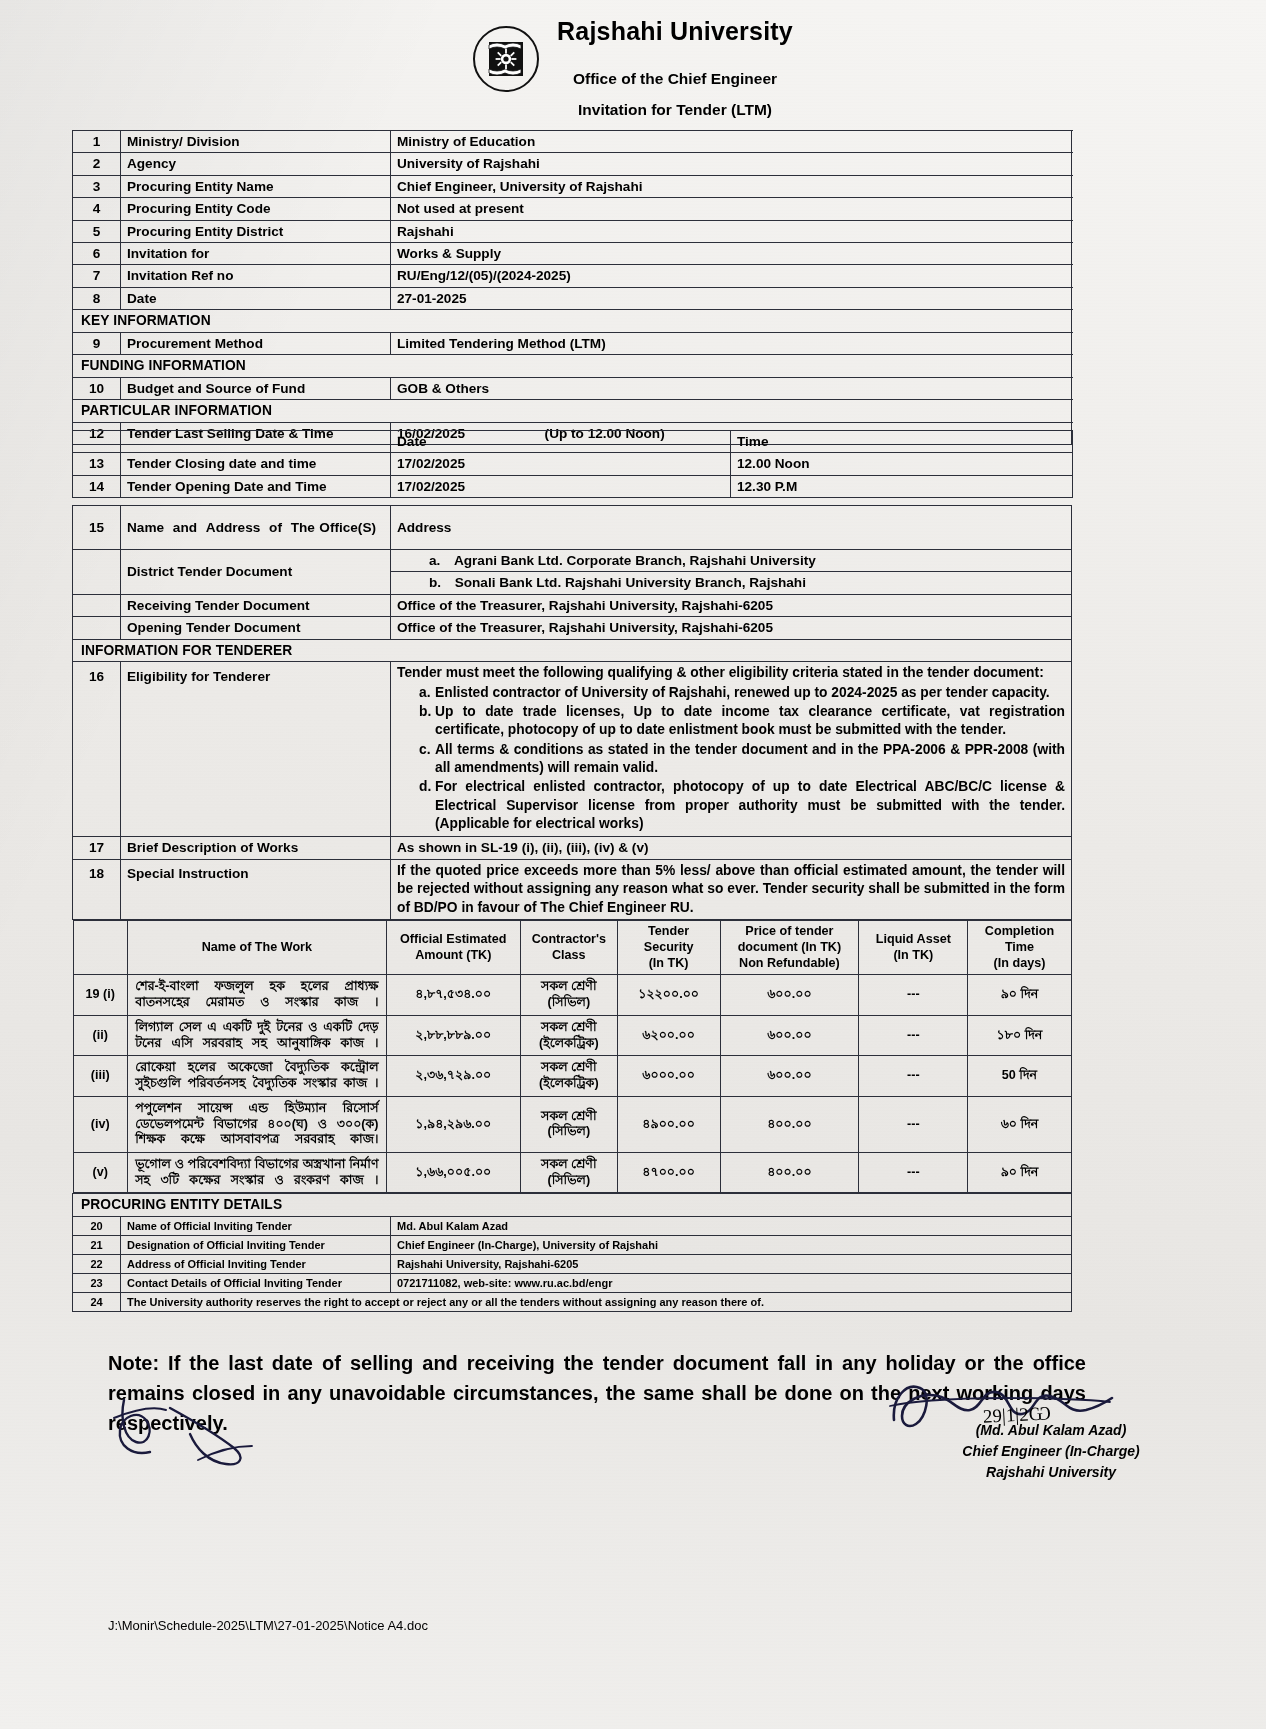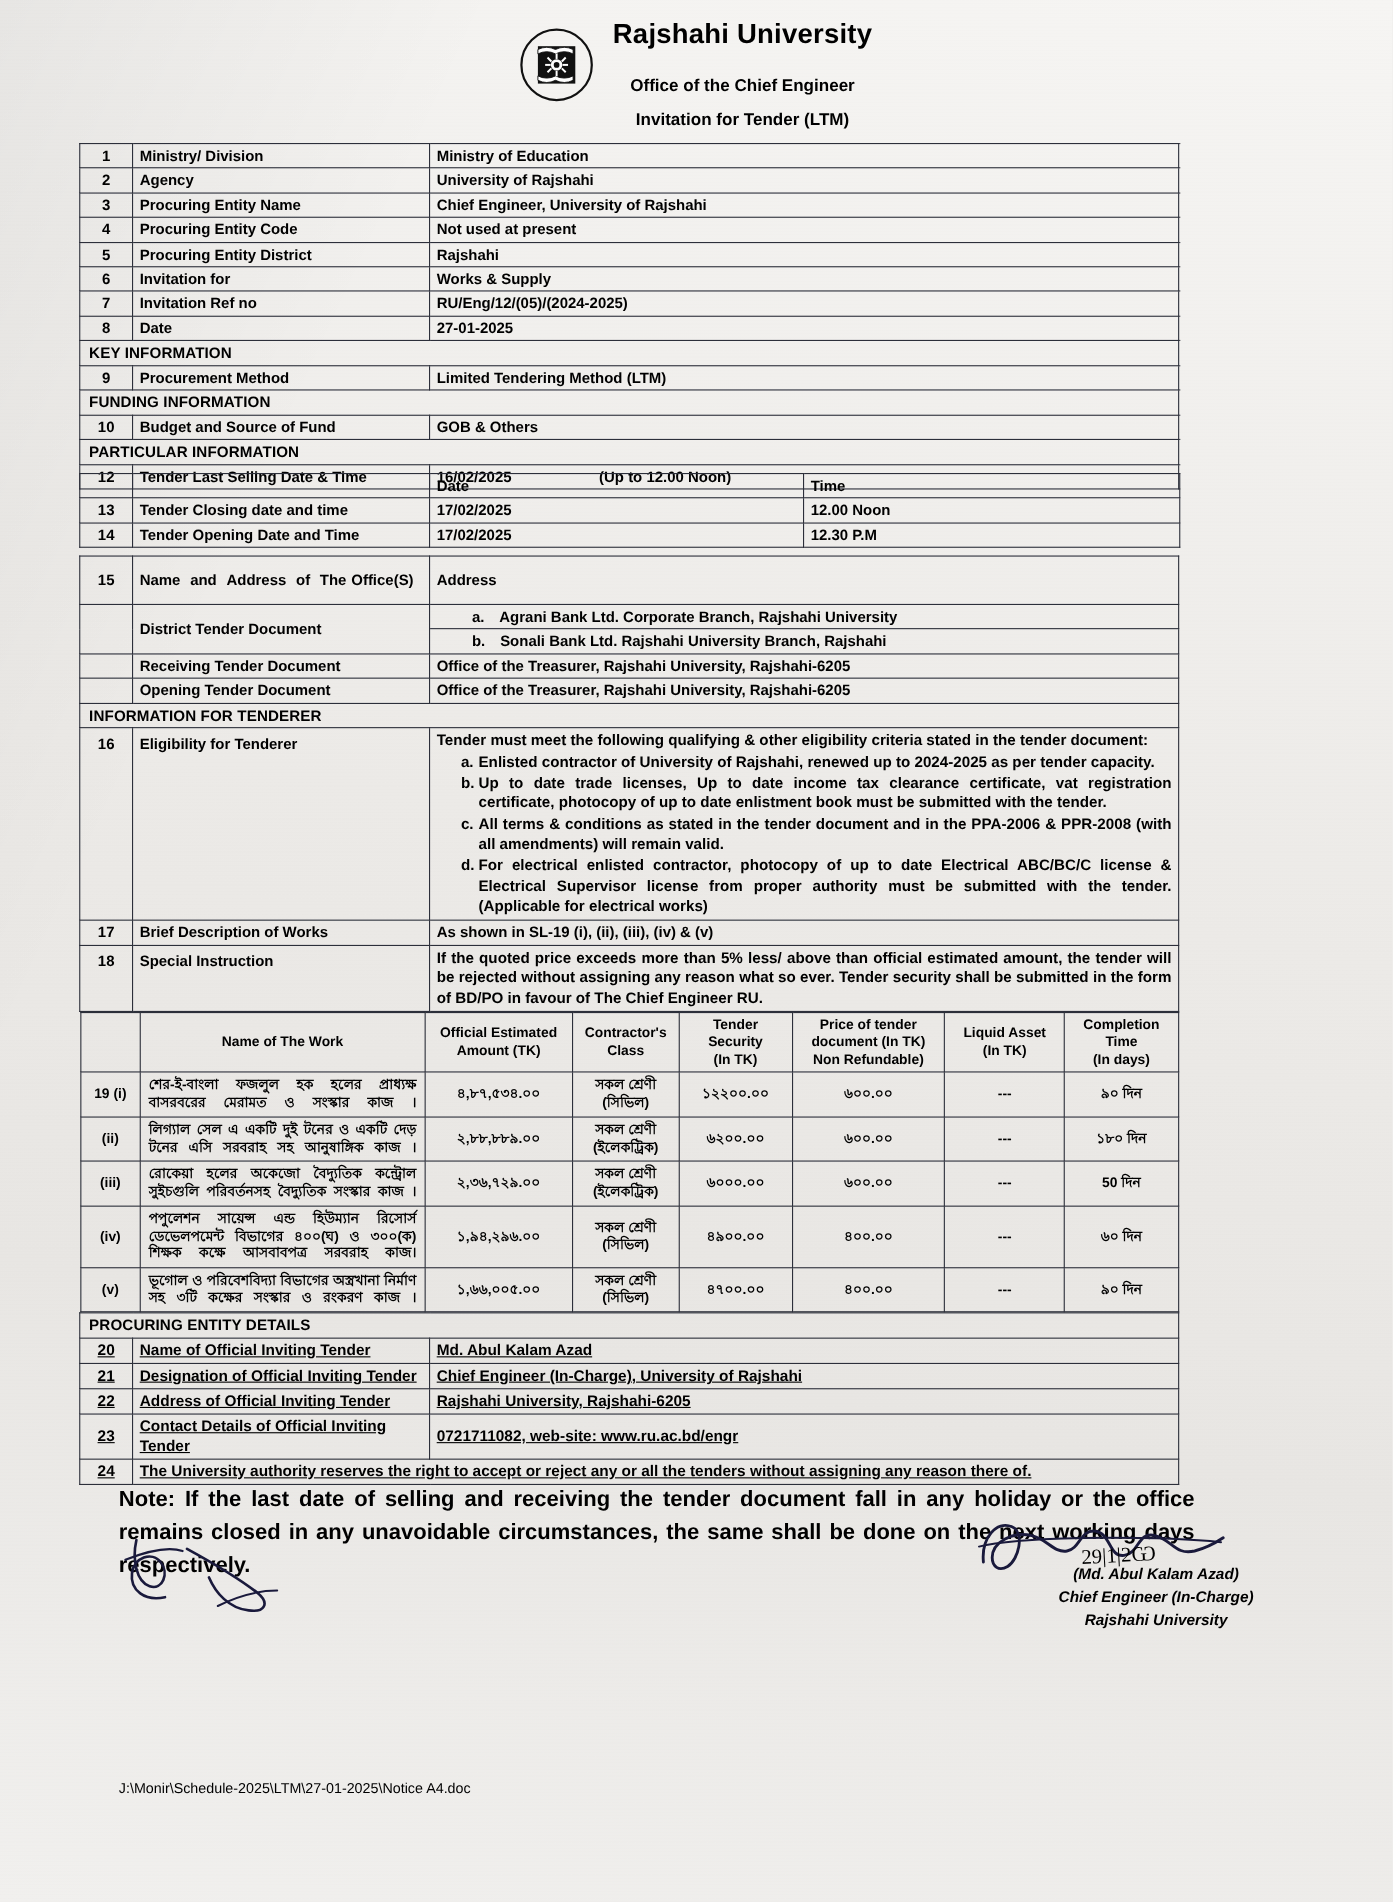--- a/index.html
+++ b/index.html
@@ -62,21 +62,21 @@
   .w-prc{width:132px;}
   .w-liq{width:104px;}
   .w-cmp{width:98px;}
   .bn{font-family:"Liberation Sans", sans-serif;font-size:14.6px;font-weight:bold;}
   .bn-name{font-size:14.4px;font-weight:bold;line-height:1.45;text-align:justify;
            text-align-last:justify;}
   .bn-amt{font-size:15.4px;font-weight:bold;}
   .bn-cls{font-size:14px;font-weight:bold;line-height:1.35;}
   .num{font-size:15px;font-weight:bold;}
 
-  .ped td{font-size:14px;text-decoration:underline;}
+  .ped td{font-size:11px;}
   td.lbl-wide{width:420px;}
 
   .note{position:absolute;left:108px;top:1348px;width:978px;
         font-size:20px;font-weight:bold;line-height:1.5;text-align:justify;}
 
   .sigblock{position:absolute;right:70px;top:1420px;width:290px;text-align:center;font-style:italic;}
   .sig-name{font-size:14px;font-weight:bold;line-height:1.5;}
   .scribble{position:absolute;right:150px;top:1372px;width:230px;height:70px;}
   .scribble2{position:absolute;left:110px;top:1390px;width:180px;height:90px;}
   .sigdate{position:absolute;right:215px;top:1404px;font-size:19px;
@@ -349,21 +349,21 @@
           </td>
           <td>
             <div>Completion</div>
             <div>Time</div>
             <div>(In days)</div>
           </td>
         </tr>
 
         <tr>
           <td>19 (i)</td>
-          <td class="w-name bn-name">শের-ই-বাংলা ফজলুল হক হলের প্রাধ্যক্ষ বাসরবরের মেরামত ও সংস্কার কাজ ।</td>
+          <td class="w-name bn-name">শের-ই-বাংলা ফজলুল হক হলের প্রাধ্যক্ষ বাতনসহের মেরামত ও সংস্কার কাজ ।</td>
           <td class="bn-amt">৪,৮৭,৫৩৪.০০</td>
           <td class="bn-cls">
             <div>সকল শ্রেণী</div>
             <div>(সিভিল)</div>
           </td>
           <td class="bn">১২২০০.০০</td>
           <td class="bn">৬০০.০০</td>
           <td class="num">---</td>
           <td class="bn">৯০ দিন</td>
         </tr>

